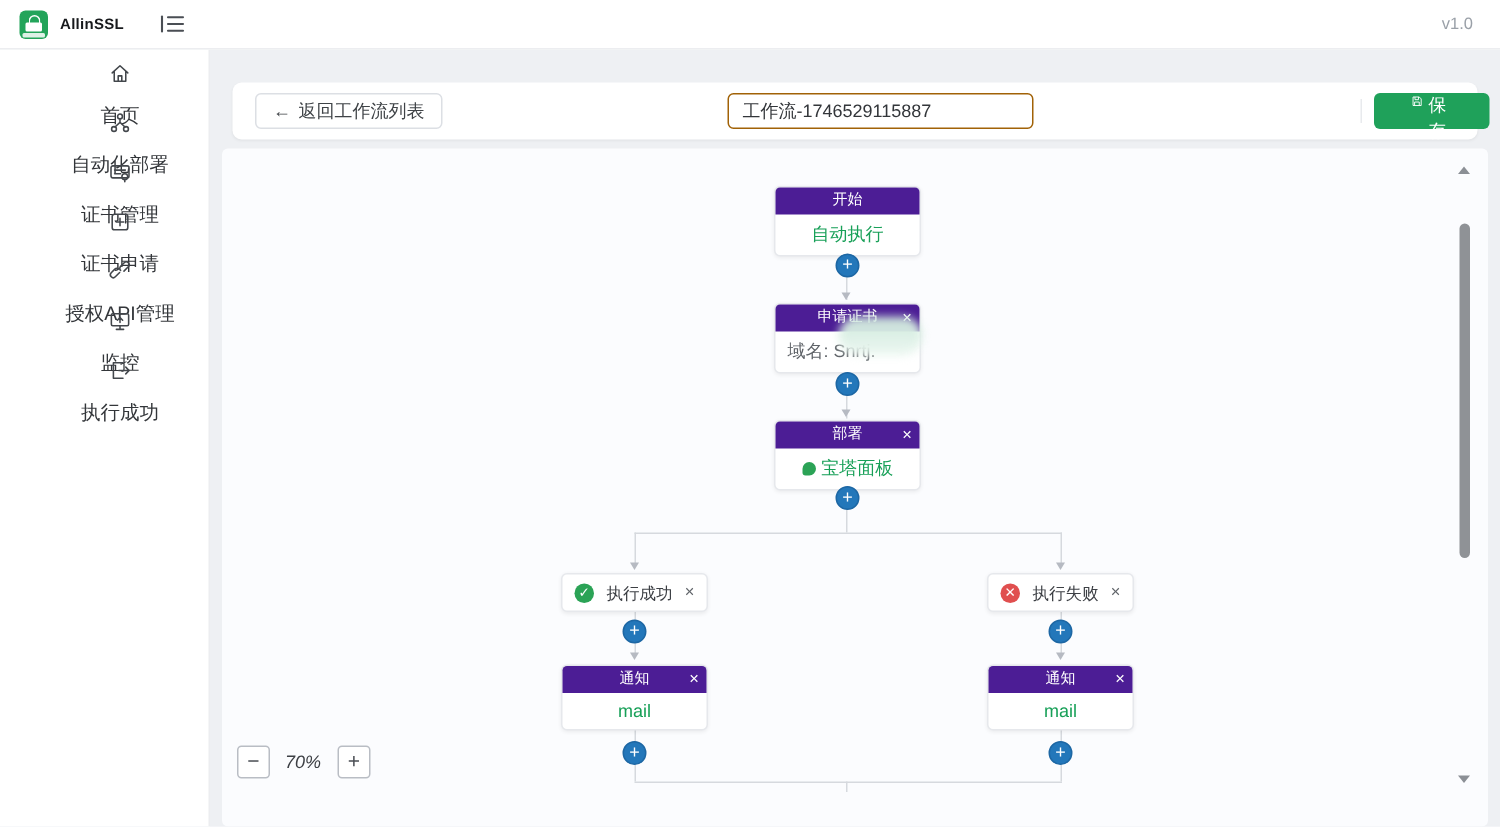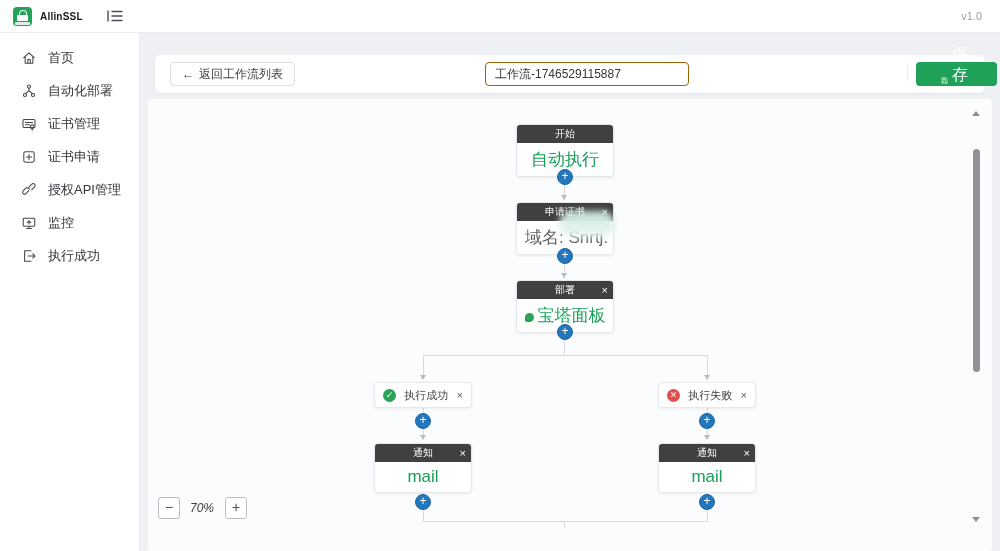--- a/index.html
+++ b/index.html
@@ -12,47 +12,47 @@
   .logo-badge { width:19px; height:19px; background:#23a45a; border-radius:4px; position:relative; }
   .logo-badge .shackle { position:absolute; left:5.5px; top:3px; width:8px; height:7px; border:1.6px solid #fff; border-bottom:none; border-radius:4px 4px 0 0; }
   .logo-badge .lockbody { position:absolute; left:4px; top:8px; width:11px; height:6px; background:#fff; border-radius:1px; }
   .logo-badge .lockband { position:absolute; left:2px; bottom:1.5px; width:15px; height:3px; background:#ffffff; opacity:.85; border-radius:1px; }
   .brand-title { font-size:10px; font-weight:bold; color:#17191c; letter-spacing:.2px; }
   .collapse-btn { position:absolute; left:106px; top:8px; width:18px; height:16px; cursor:pointer; }
   .version-tag { position:absolute; right:18px; top:10px; font-size:11px; color:#9aa0a8; }
 
   
   .sidebar { position:absolute; left:0; top:33px; width:140px; height:518px; background:#fff; border-right:1px solid #ecedf0; z-index:4; }
-  .side-item { display:flex; align-items:center; gap:11px; height:33px; padding-left:21px; font-size:13px; color:#33363a; cursor:pointer; }
+  .side-item { display:flex; align-items:center; gap:11px; height:33px; padding-left:21px; font-size:13px; color:#33363a; cursor:pointer;flex-direction:column; }
   .side-item:first-child { margin-top:8px; }
   .side-item svg { flex:0 0 auto; }
   .icon-stroke { stroke:#43474c; stroke-width:1.3; fill:none; stroke-linecap:round; stroke-linejoin:round; }
 
   
   .main-bg { position:absolute; left:140px; top:33px; width:860px; height:518px; background:#eef0f3; }
 
   .toolbar-card { position:absolute; left:155px; top:55px; width:830px; height:38px; background:#fff; border-radius:6px; box-shadow:0 1px 2px rgba(0,0,0,.05); z-index:3; }
   .back-btn { position:absolute; left:15px; top:7px; height:24px; padding:0 11px; background:#fff; border:1px solid #dcdfe4; border-radius:4px; font-size:12px; color:#3f4347; display:flex; align-items:center; gap:5px; cursor:pointer; }
   .wf-name-input { position:absolute; left:330px; top:7px; width:204px; height:24px; border:1px solid #a16207; border-radius:4px; padding:0 9px; font-size:12px; color:#33363a; font-family:"Liberation Sans","DejaVu Sans",sans-serif; background:#fff; }
   .toolbar-divider { position:absolute; left:752px; top:11px; width:1px; height:16px; background:#e8eaed; }
-  .save-btn { position:absolute; left:761px; top:7px; height:24px; padding:0 25px; background:#1fa15a; border:none; border-radius:4px; color:#fff; font-size:16px; display:flex; align-items:flex-end; gap:4px; cursor:pointer; }
+  .save-btn { position:absolute; left:761px; top:7px; height:24px; padding:0 25px; background:#1fa15a; border:none; border-radius:4px; color:#fff; font-size:12px; display:flex; align-items:flex-start; gap:4px; cursor:pointer; }
 
   
   .canvas-card { position:absolute; left:148px; top:99px; width:844px; height:452px; background:#fbfcfe; border-radius:4px; overflow:hidden; }
 
   .vline { position:absolute; width:1px; background:#d6d9de; }
   .hline { position:absolute; height:1px; background:#d6d9de; }
   .arrow-down { position:absolute; width:0; height:0; border-left:3.5px solid transparent; border-right:3.5px solid transparent; border-top:5px solid #b6bac2; }
 
   .plus-btn { position:absolute; width:16px; height:16px; border-radius:50%; background:#2377ba; border:1px solid #1d67a4; color:#fff; font-size:12px; line-height:13px; text-align:center; cursor:pointer; z-index:3; }
 
   .node { position:absolute; width:98px; background:#fff; border:1px solid #e6e8ec; border-radius:4px; box-shadow:0 1px 3px rgba(0,0,0,.07); z-index:2; }
-  .node-header { position:relative; height:18px; background:#404040; border-radius:3px 3px 0 0; color:#fff; font-size:10px; line-height:18px; text-align:center; }
+  .node-header { position:relative; height:18px; background:#4c1d95; border-radius:3px 3px 0 0; color:#fff; font-size:10px; line-height:18px; text-align:center; }
   .node-close { position:absolute; right:5px; top:0; color:#fff; font-size:11px; line-height:18px; cursor:pointer; }
-  .node-body { font-size:17px; color:#18a058; text-align:center; padding:5px 4px; }
+  .node-body { font-size:12px; color:#18a058; text-align:center; padding:5px 4px; }
   .node-body.plain { color:#5f6368; text-align:left; padding-left:8px; white-space:nowrap; }
 
   .blur-blob { position:absolute; right:-2px; top:8px; width:56px; height:26px; border-radius:13px; background:linear-gradient(180deg,#cdeadb,#ecf7f1); filter:blur(3px); z-index:4; opacity:.95; }
 
   .cond-card { position:absolute; width:98px; height:26px; background:#fff; border:1px solid #e6e8ec; border-radius:4px; box-shadow:0 1px 3px rgba(0,0,0,.07); display:flex; align-items:center; padding:0 8px; z-index:2; }
   .cond-icon { width:13px; height:13px; border-radius:50%; color:#fff; font-size:9px; line-height:13px; text-align:center; flex:0 0 auto; }
   .cond-icon.ok { background:#2ba356; }
   .cond-icon.bad { background:#e04f4f; }
   .cond-label { flex:1; text-align:center; font-size:11px; color:#3c3f44; }
   .cond-close { color:#5f6368; font-size:11px; cursor:pointer; }

